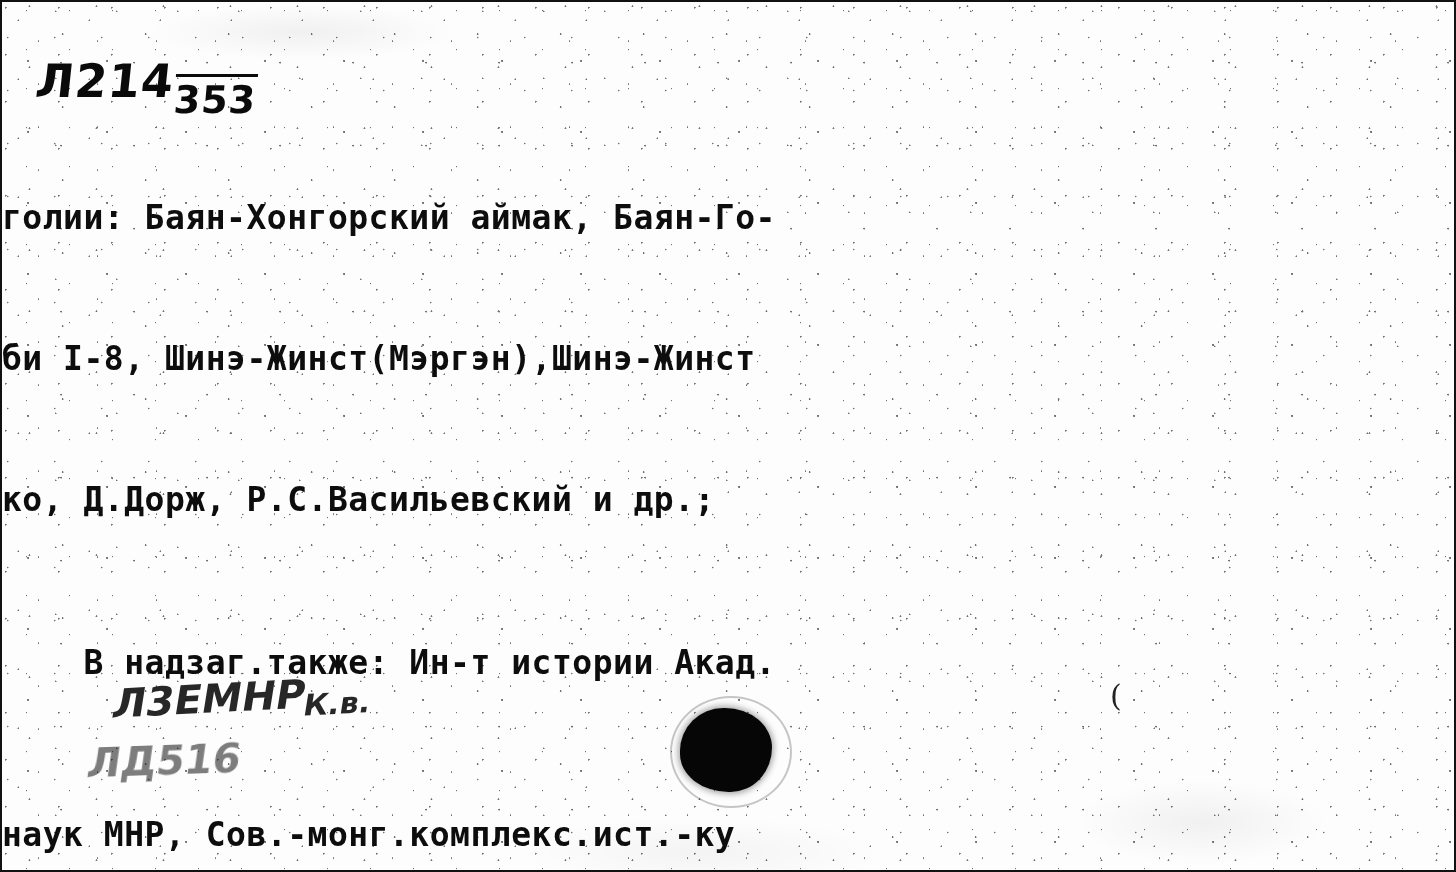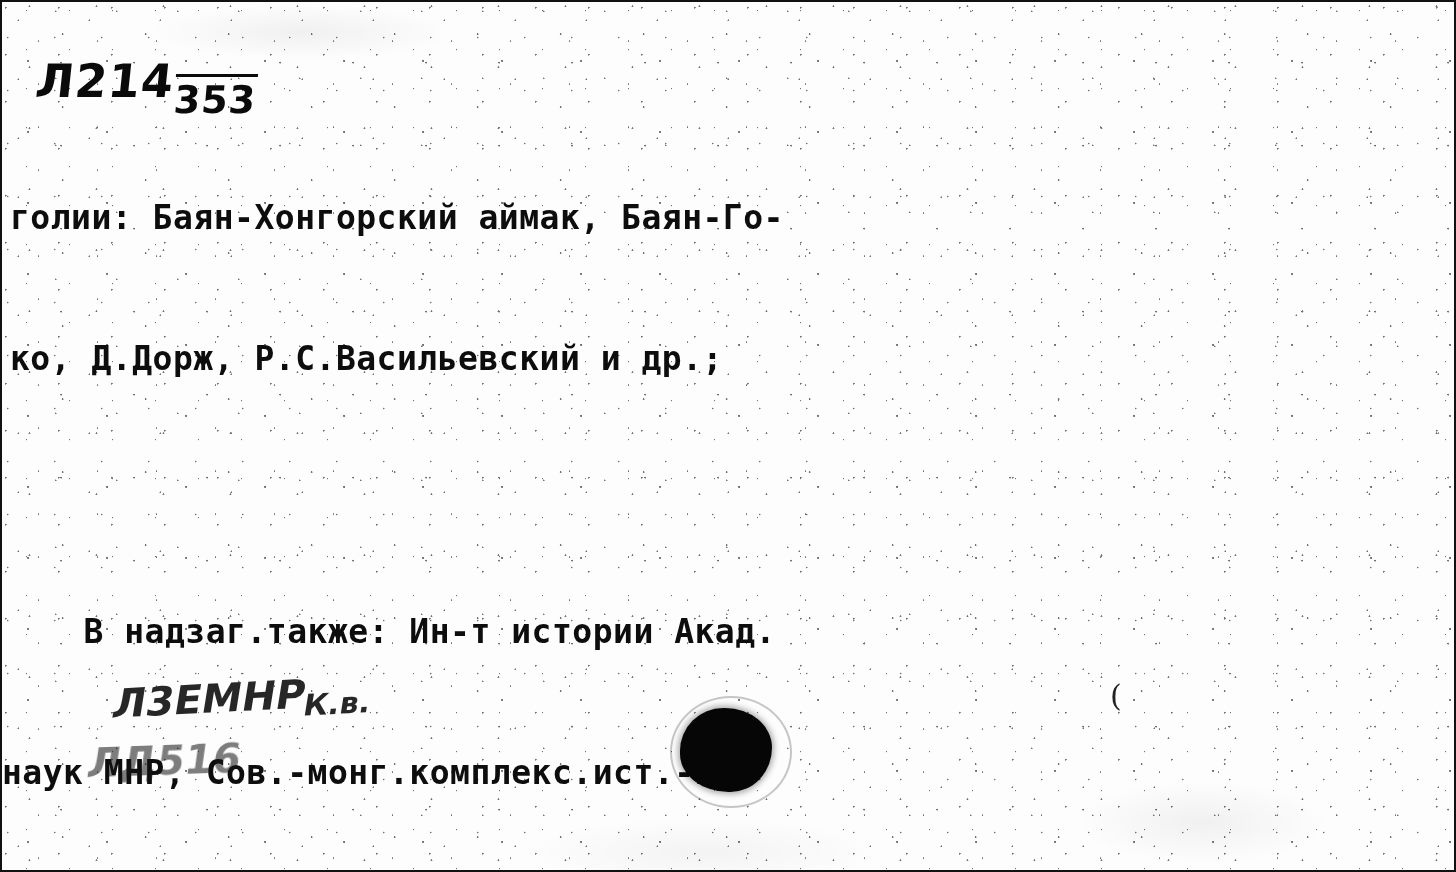--- a/index.html
+++ b/index.html
@@ -70,38 +70,39 @@
     color: #0d0d0d;
     letter-spacing: 0.5px;
     white-space: pre;
   }
   .body-text .ln {
     display: block;
     white-space: pre;
   }
   .body-text .ln.wrap {
     margin-left: -258px;
-    padding-left: 8px;
+    padding-left: 0;
   }
   .para2 {
     position: absolute;
     left: 258px;
     top: 512px;
     width: 1190px;
     font-family: "DejaVu Sans Mono", monospace;
     font-size: 33px;
     font-weight: 700;
     line-height: 47px;
     color: #0d0d0d;
     letter-spacing: 0.5px;
     white-space: pre;
   }
   .para2 .ln {
     display: block;
     white-space: pre;
+    margin-top: 31px;
   }
   .para2 .ln.wrap {
     margin-left: -258px;
   }
   .annot {
     position: absolute;
     font-family: "DejaVu Sans", sans-serif;
     font-weight: 700;
     color: #151515;
     white-space: pre;
@@ -171,20 +172,21 @@
 
   <div class="noise"></div>
   <div class="smudge-a"></div>
 
   <div class="callnum">
     <span class="cn-main">Л214</span><span class="cn-sub">353</span>
   </div>
 
   <div class="body-text">
     <span class="ln wrap">голии: Баян-Хонгорский аймак, Баян-Го-</span>
+    <span class="ln wrap">би I-8, Шинэ-Жинст(Мэргэн),Шинэ-Жинст</span>
     <span class="ln wrap">ко, Д.Дорж, Р.С.Васильевский и др.;</span>
     
     
     
   </div>
 
   <div class="para2">
     <span class="ln" style="margin-left:-258px">    В надзаг.также: Ин-т истории Акад.</span>
     <span class="ln wrap">наук МНР, Сов.-монг.комплекс.ист.-ку</span>
     

